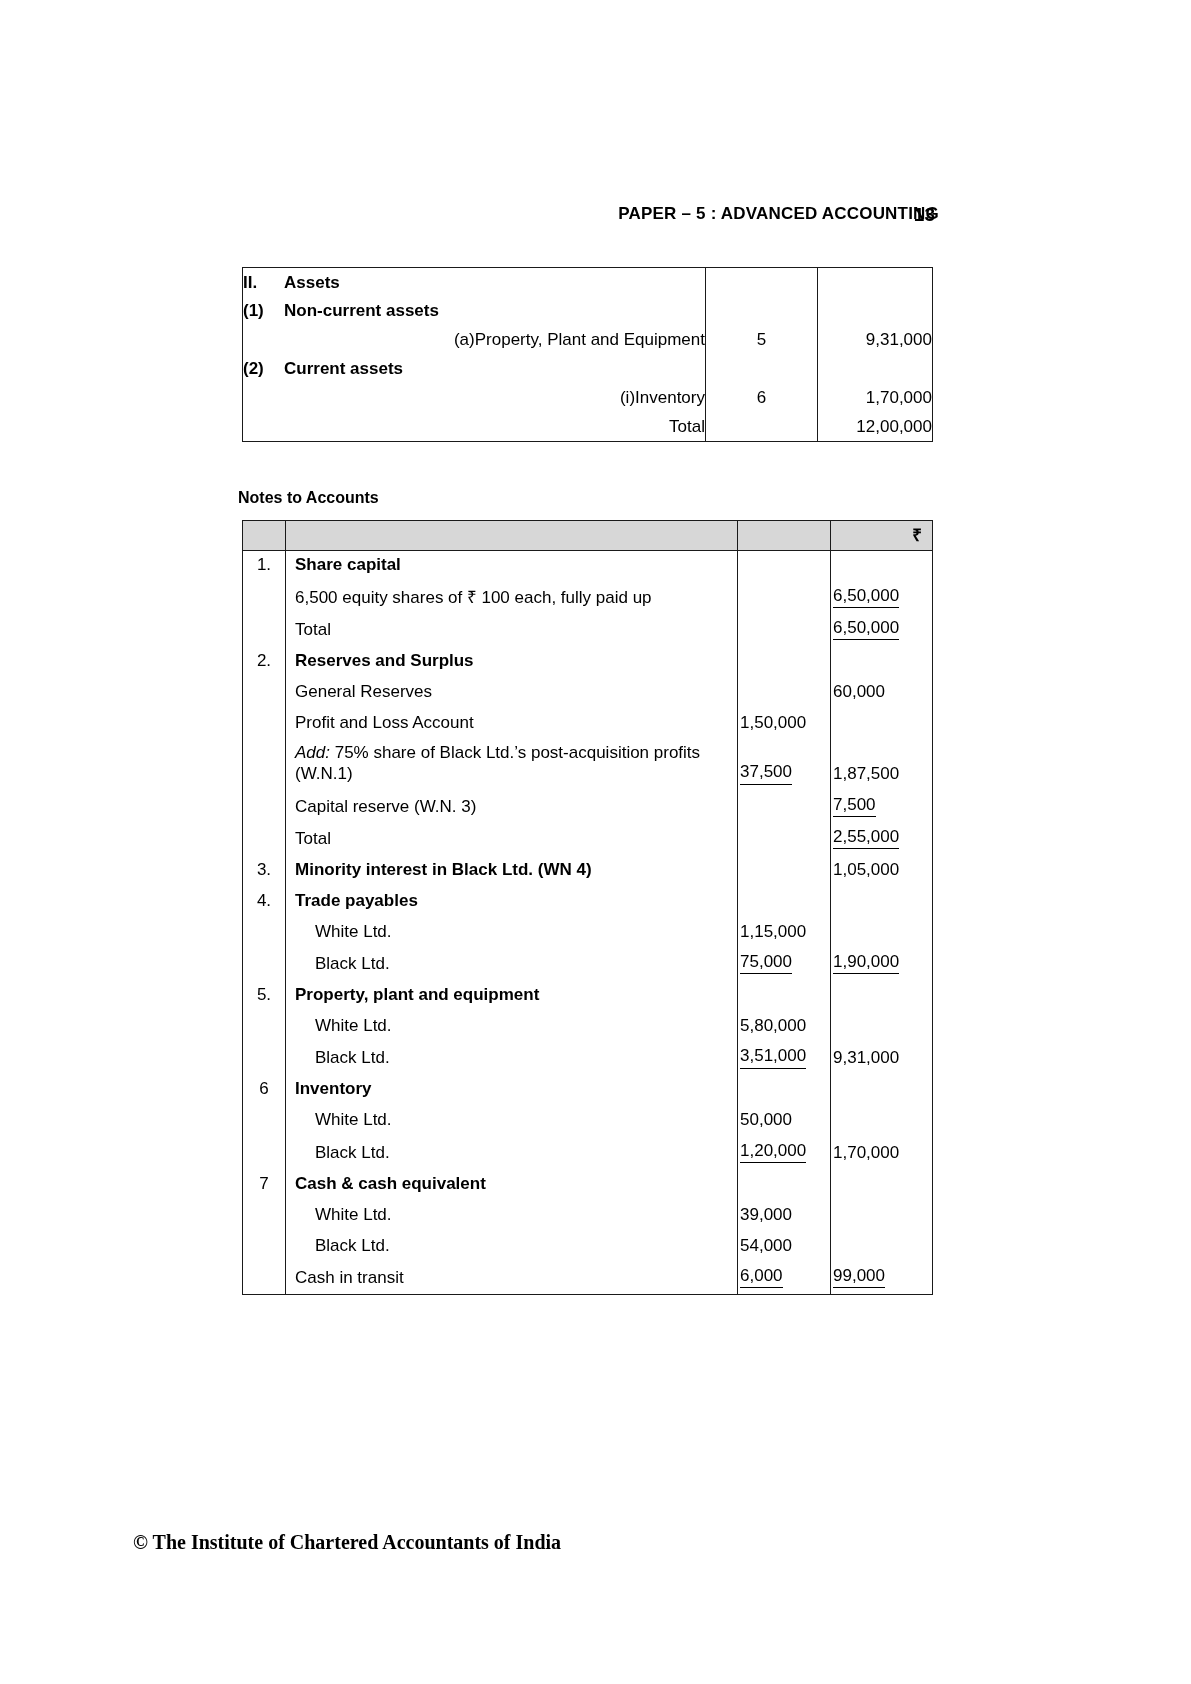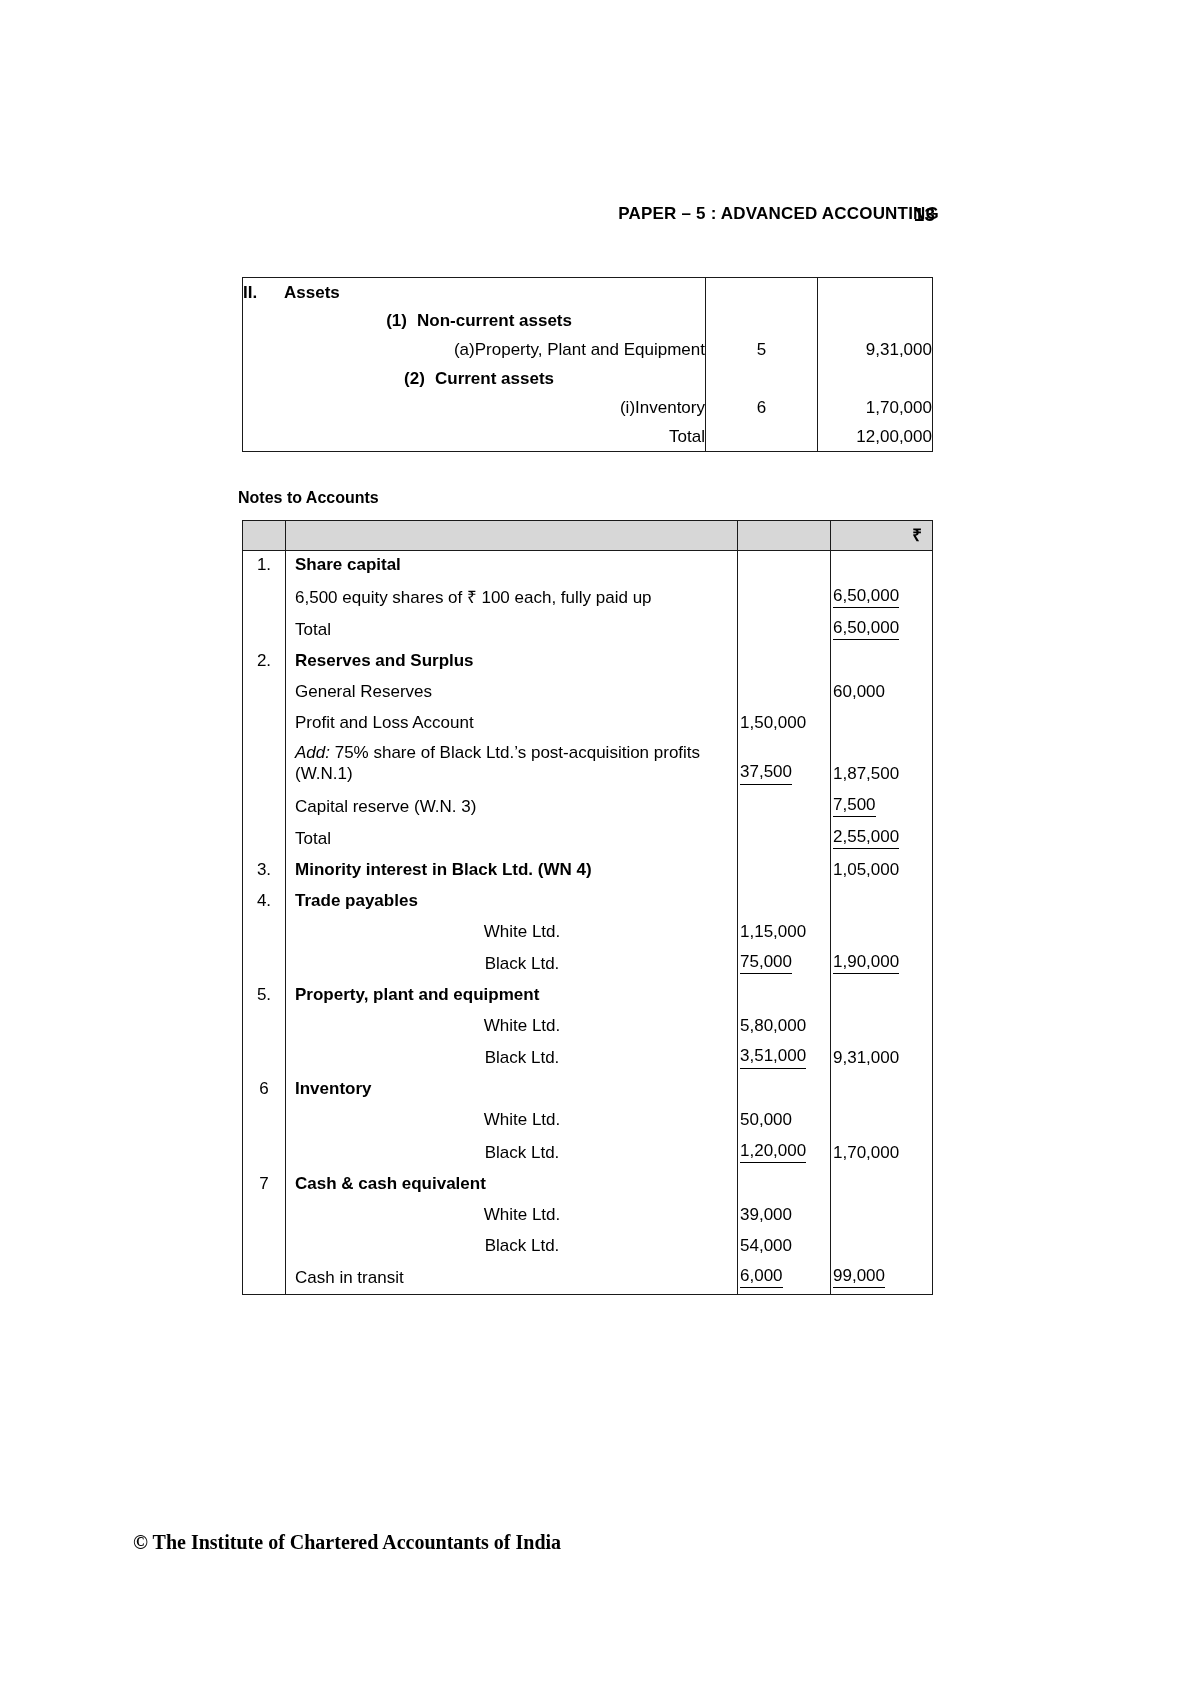--- a/index.html
+++ b/index.html
@@ -16,32 +16,32 @@
   }
   .b { font-weight: bold; }
 
   
   .doc-header { position: absolute; left: 242px; top: 203px; width: 697px; height: 22px; }
   .doc-title { display:block; text-align:right; font-weight:bold; font-size:17px; letter-spacing:0.2px; }
   .page-number { position:absolute; right:4px; top:0; font-weight:bold; font-size:19px; }
 
   
   .assets-table {
-    position:absolute; left:242px; top:277px; width:690px;
+    position:absolute; left:242px; top:267px; width:690px;
     border-collapse:collapse; table-layout:fixed;
     border:1.5px solid #1a1a1a; font-size:17px;
   }
   .assets-table td { height:29px; padding:0; vertical-align:middle; }
   .assets-table td:nth-child(n+2) { border-left:1px solid #1a1a1a; }
   .a-note { text-align:center; }
   .a-amt  { text-align:right; padding-right:8px; }
   .a-amt.rule { border-bottom:1px solid #1a1a1a; }
   .rnum { display:inline-block; width:41px; }
   .ind0 { padding-left:9px; }
-  .ind1 { padding-left:50px;text-align:center; }
+  .ind1 { padding-left:50px; }
   .ind2 { padding-left:91px;text-align:right; }
   .total-cell { text-align:right; padding-right:11px; }
 
   
   .notes-heading { position:absolute; left:238px; top:488px; font-weight:bold; font-size:16px; }
 
   
   .notes-table {
     position:absolute; left:242px; top:520px; width:690px;
     border-collapse:collapse; table-layout:fixed;

